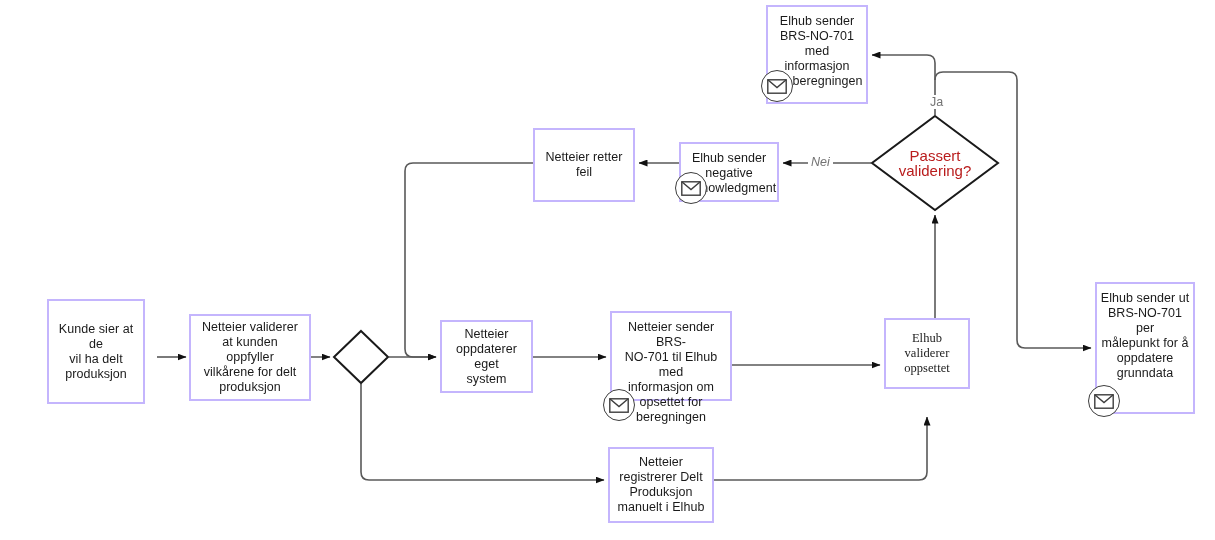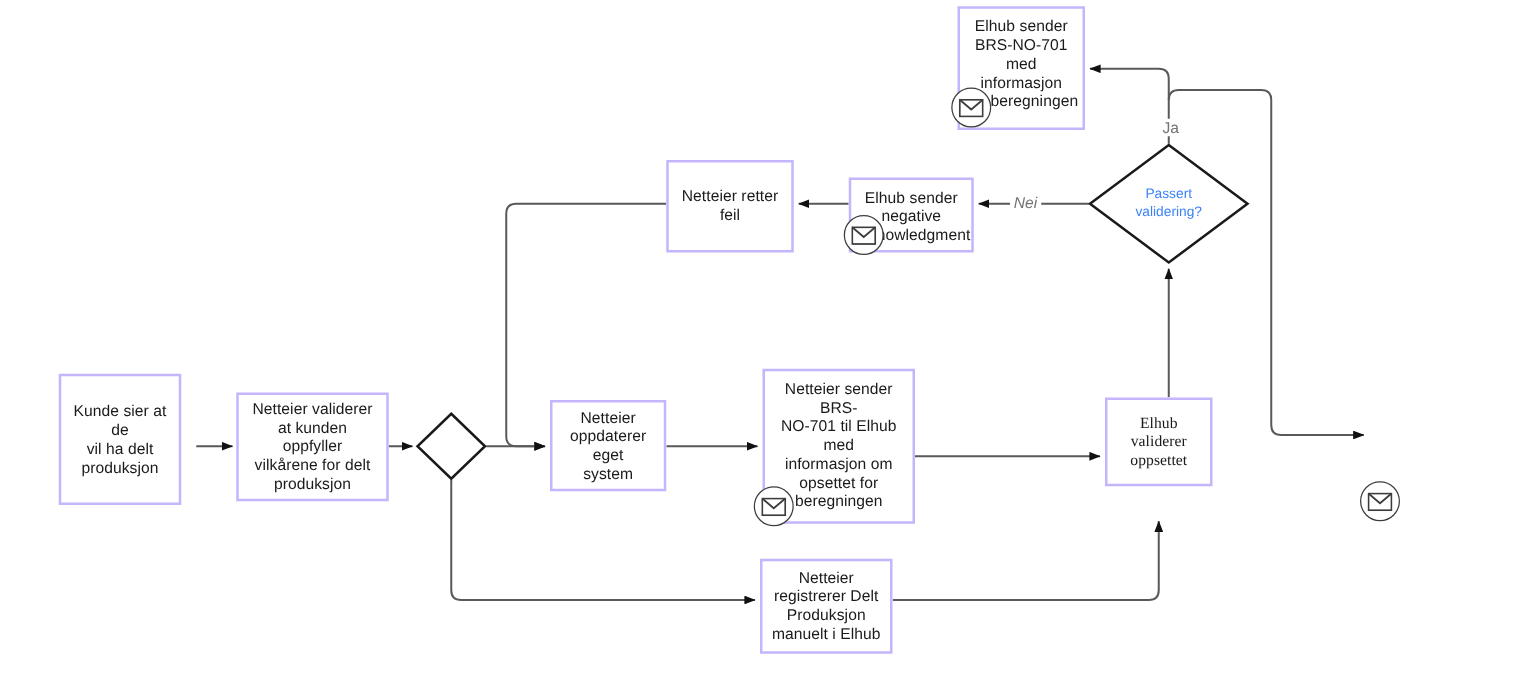--- a/index.html
+++ b/index.html
@@ -70,23 +70,23 @@
   .diamond .dlabel {
     position: absolute;
     left: 0;
     top: 0;
     width: 100%;
     height: 100%;
     display: flex;
     align-items: center;
     justify-content: center;
     text-align: center;
-    font-size: 11px;
+    font-size: 15px;
     line-height: 15px;
-    color: #3b82f6;
+    color: #b91c1c;
     white-space: pre-line;
   }
   .edge-label {
     position: absolute;
     background: #ffffff;
     font-size: 12.5px;
     line-height: 14px;
     color: #737373;
     padding: 0 3px;
     z-index: 5;
@@ -147,21 +147,21 @@
 vilkårene for delt
 produksjon</span>
   </div>
 
   <div class="node" style="left:440px; top:320px; width:93px; height:73px;">
     <span class="label">Netteier
 oppdaterer eget
 system</span>
   </div>
 
-  <div class="node topalign" style="left:610px; top:295px; width:122px; height:124px;">
+  <div class="node topalign" style="left:610px; top:311px; width:122px; height:90px;">
     <span class="label">Netteier sender BRS-
 NO-701 til Elhub med
 informasjon om
 opsettet for
 beregningen</span>
   </div>
   <div class="envelope" style="left:603px; top:389px;">
     <svg width="20" height="15" viewBox="0 0 20 15" xmlns="http://www.w3.org/2000/svg">
       <rect x="0.8" y="0.8" width="18.4" height="13.4" fill="#ffffff" stroke="#3d3d3d" stroke-width="1.4"></rect>
       <path d="M0.8,0.8 L10,8.6 L19.2,0.8" fill="none" stroke="#3d3d3d" stroke-width="1.4"></path>
@@ -173,20 +173,27 @@
 registrerer Delt
 Produksjon
 manuelt i Elhub</span>
   </div>
 
   <div class="node" style="left:884px; top:318px; width:86px; height:71px;font-family:Liberation Serif, serif;">
     <span class="label">Elhub validerer
 oppsettet</span>
   </div>
 
+  <div class="node topalign" style="left:1095px; top:282px; width:100px; height:132px;">
+    <span class="label">Elhub sender ut
+BRS-NO-701 per
+målepunkt for å
+oppdatere
+grunndata</span>
+  </div>
   <div class="envelope" style="left:1088px; top:385px;">
     <svg width="20" height="15" viewBox="0 0 20 15" xmlns="http://www.w3.org/2000/svg">
       <rect x="0.8" y="0.8" width="18.4" height="13.4" fill="#ffffff" stroke="#3d3d3d" stroke-width="1.4"></rect>
       <path d="M0.8,0.8 L10,8.6 L19.2,0.8" fill="none" stroke="#3d3d3d" stroke-width="1.4"></path>
     </svg>
   </div>
 
   <div class="node topalign" style="left:766px; top:5px; width:102px; height:99px;">
     <span class="label">Elhub sender
 BRS-NO-701

